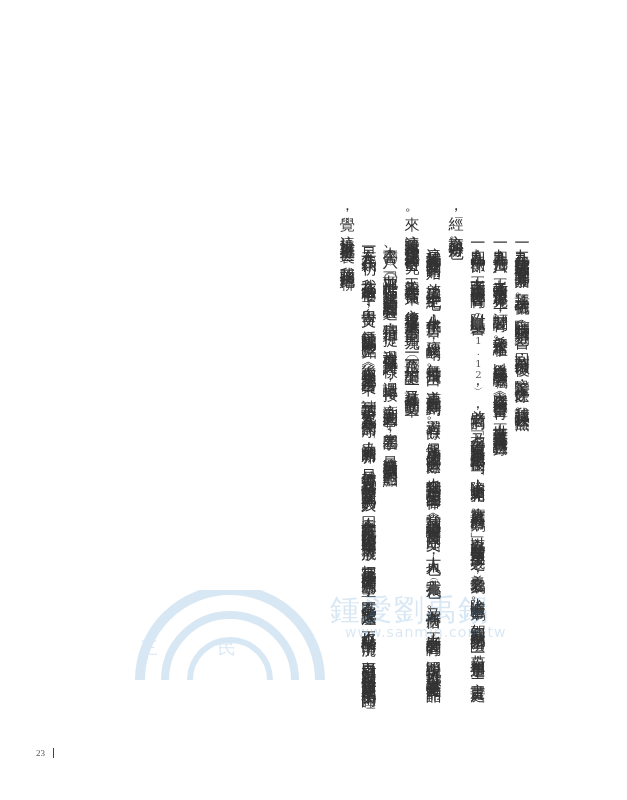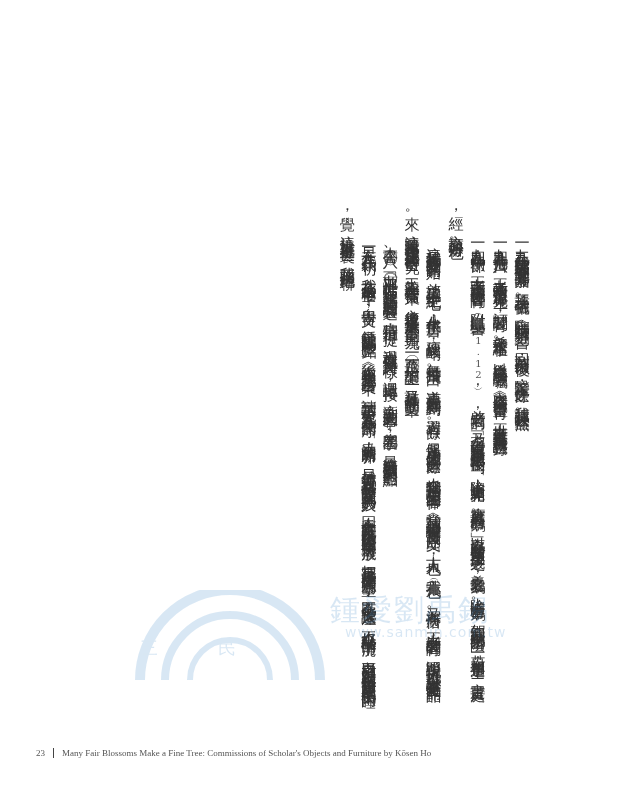--- a/index.html
+++ b/index.html
@@ -77,16 +77,15 @@
       <path d="M60 90 A40 40 0 0 1 140 90" fill="none" stroke="#2f7fc4" stroke-width="6"></path>
     </svg>
     <span class="wm-brand">三民</span>
     <span class="wm-text">鍾愛劉禹錫</span>
     <span class="wm-url">www.sanmin.com.tw</span>
   </div>
 
   <div class="footer">
     <span class="page-num">23</span>
     <span class="sep"></span>
-    <span>Many Fair Blossoms Make a Fine Tree: Commissions of Scholar's Objects and Furniture by Kōsen Ho</span>
   </div>
 
 </div>
 
 </body></html>

